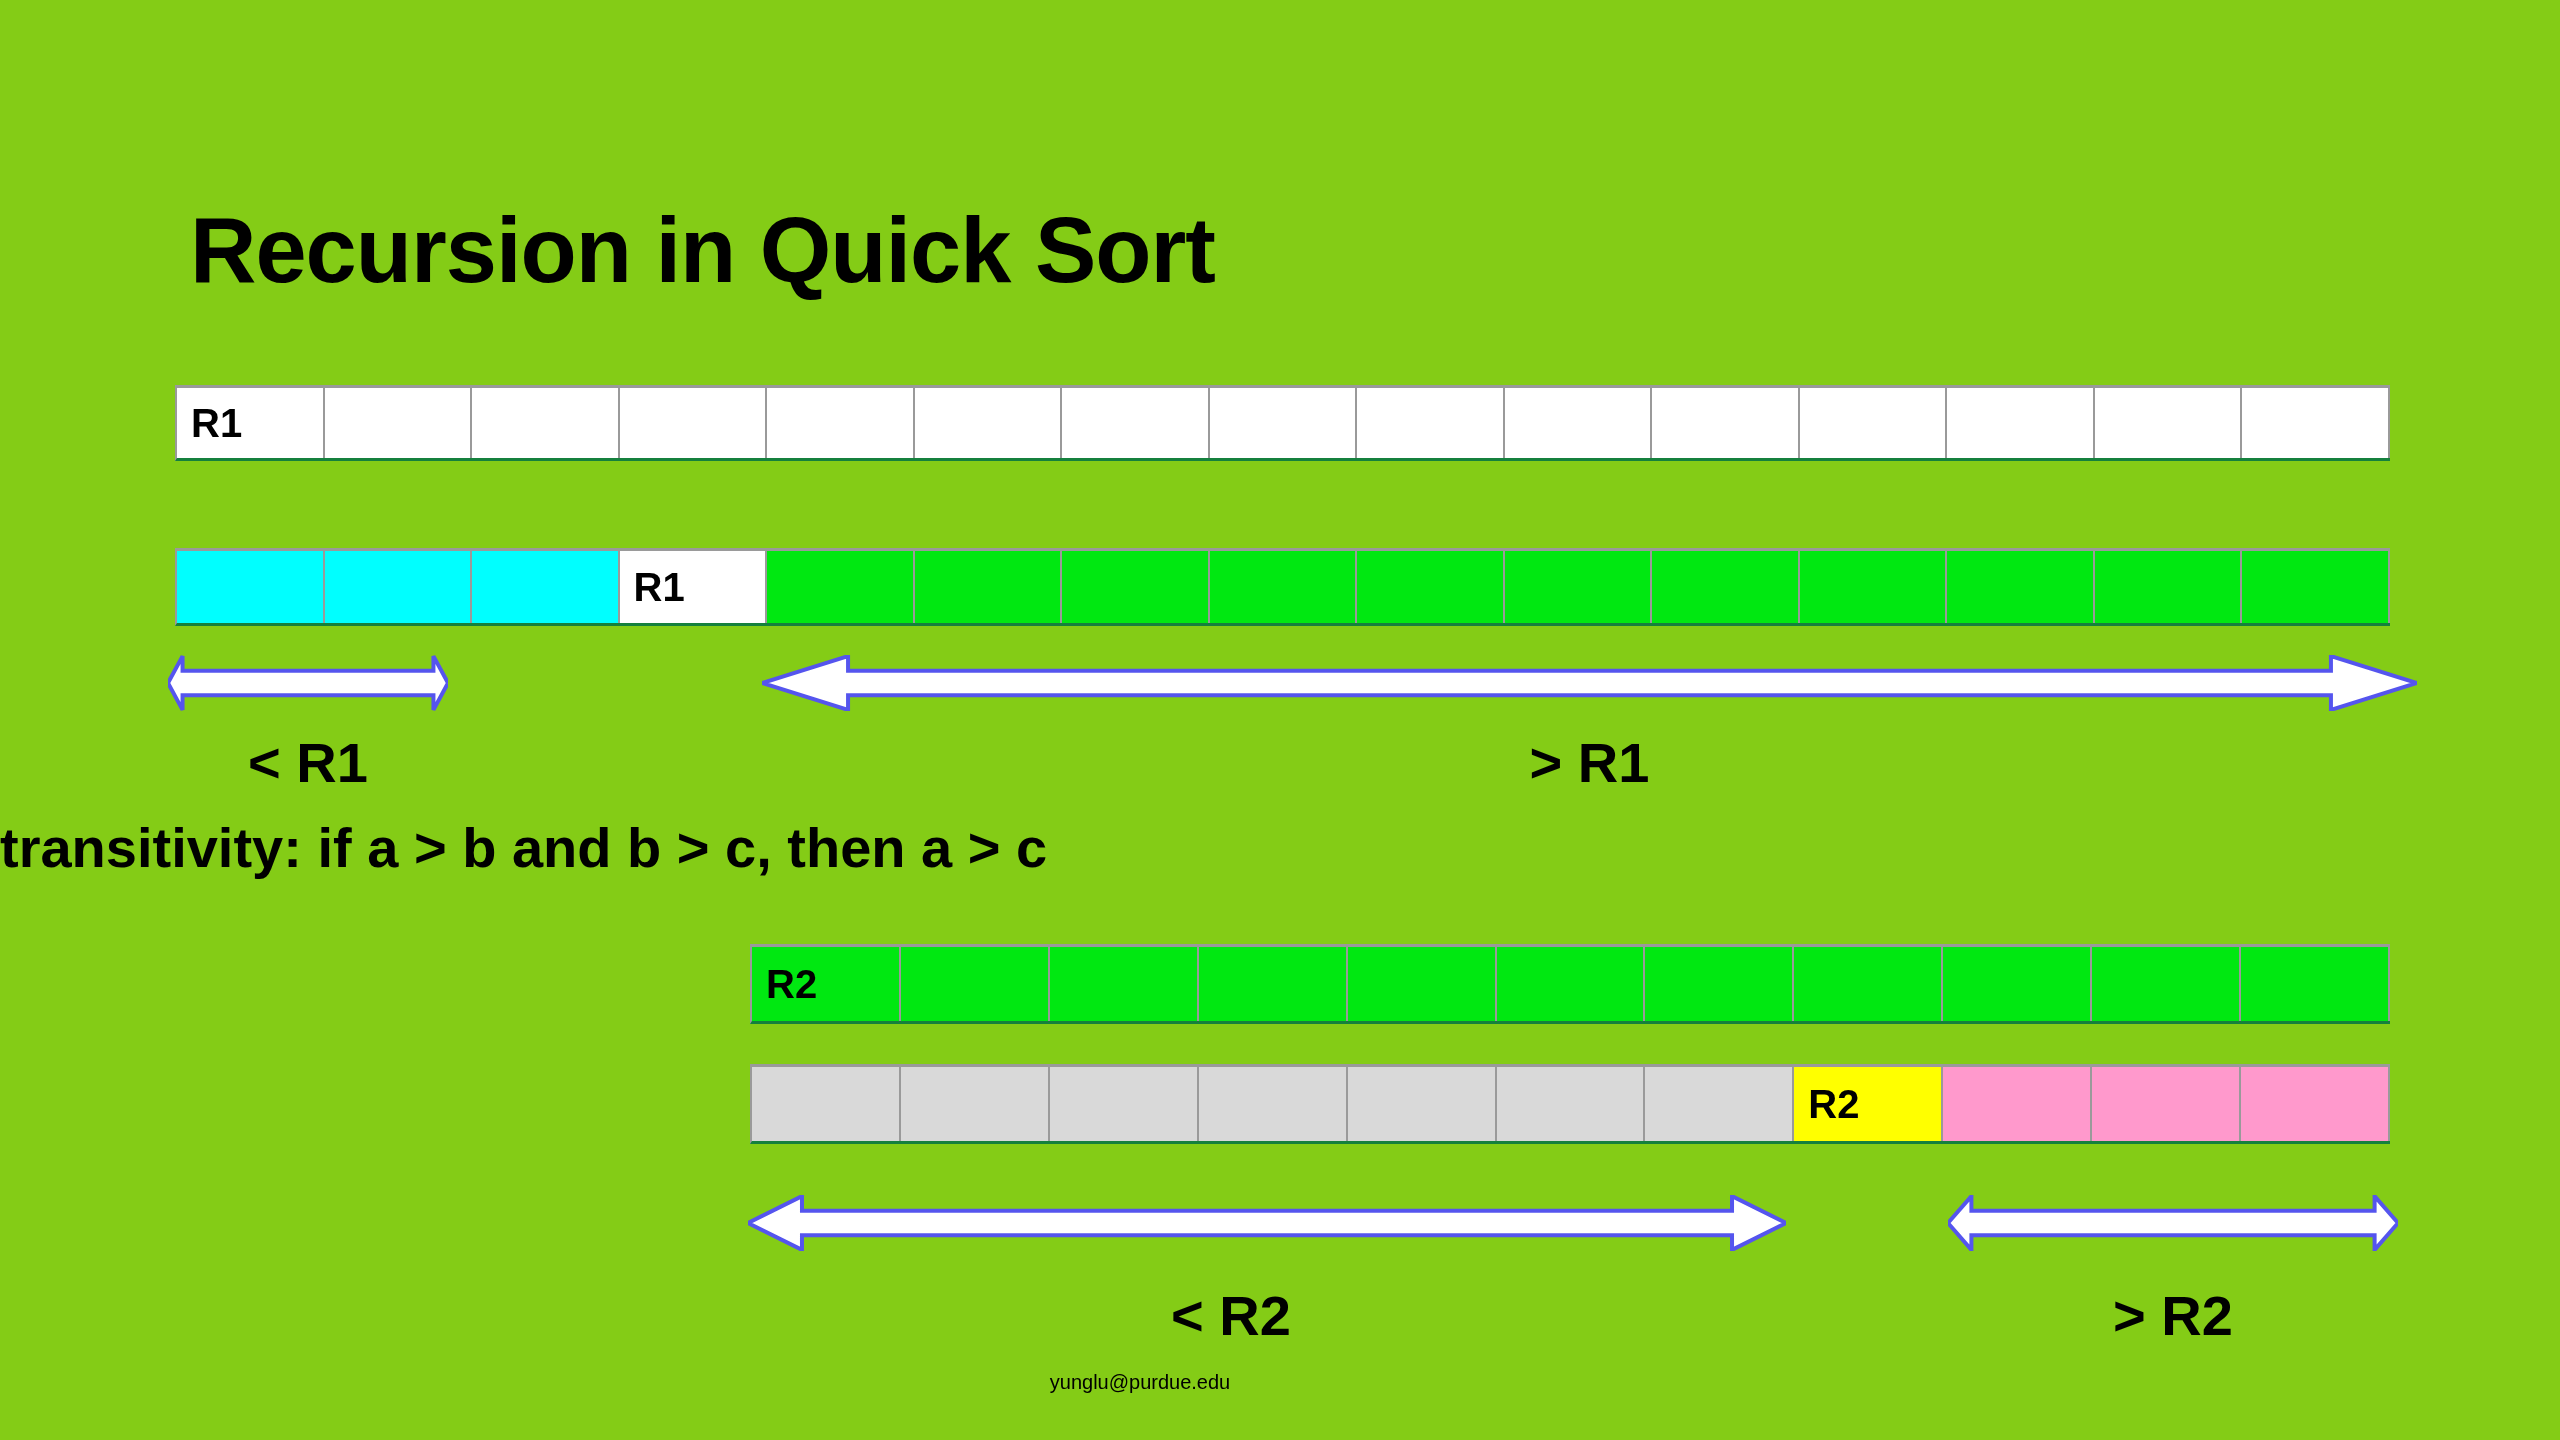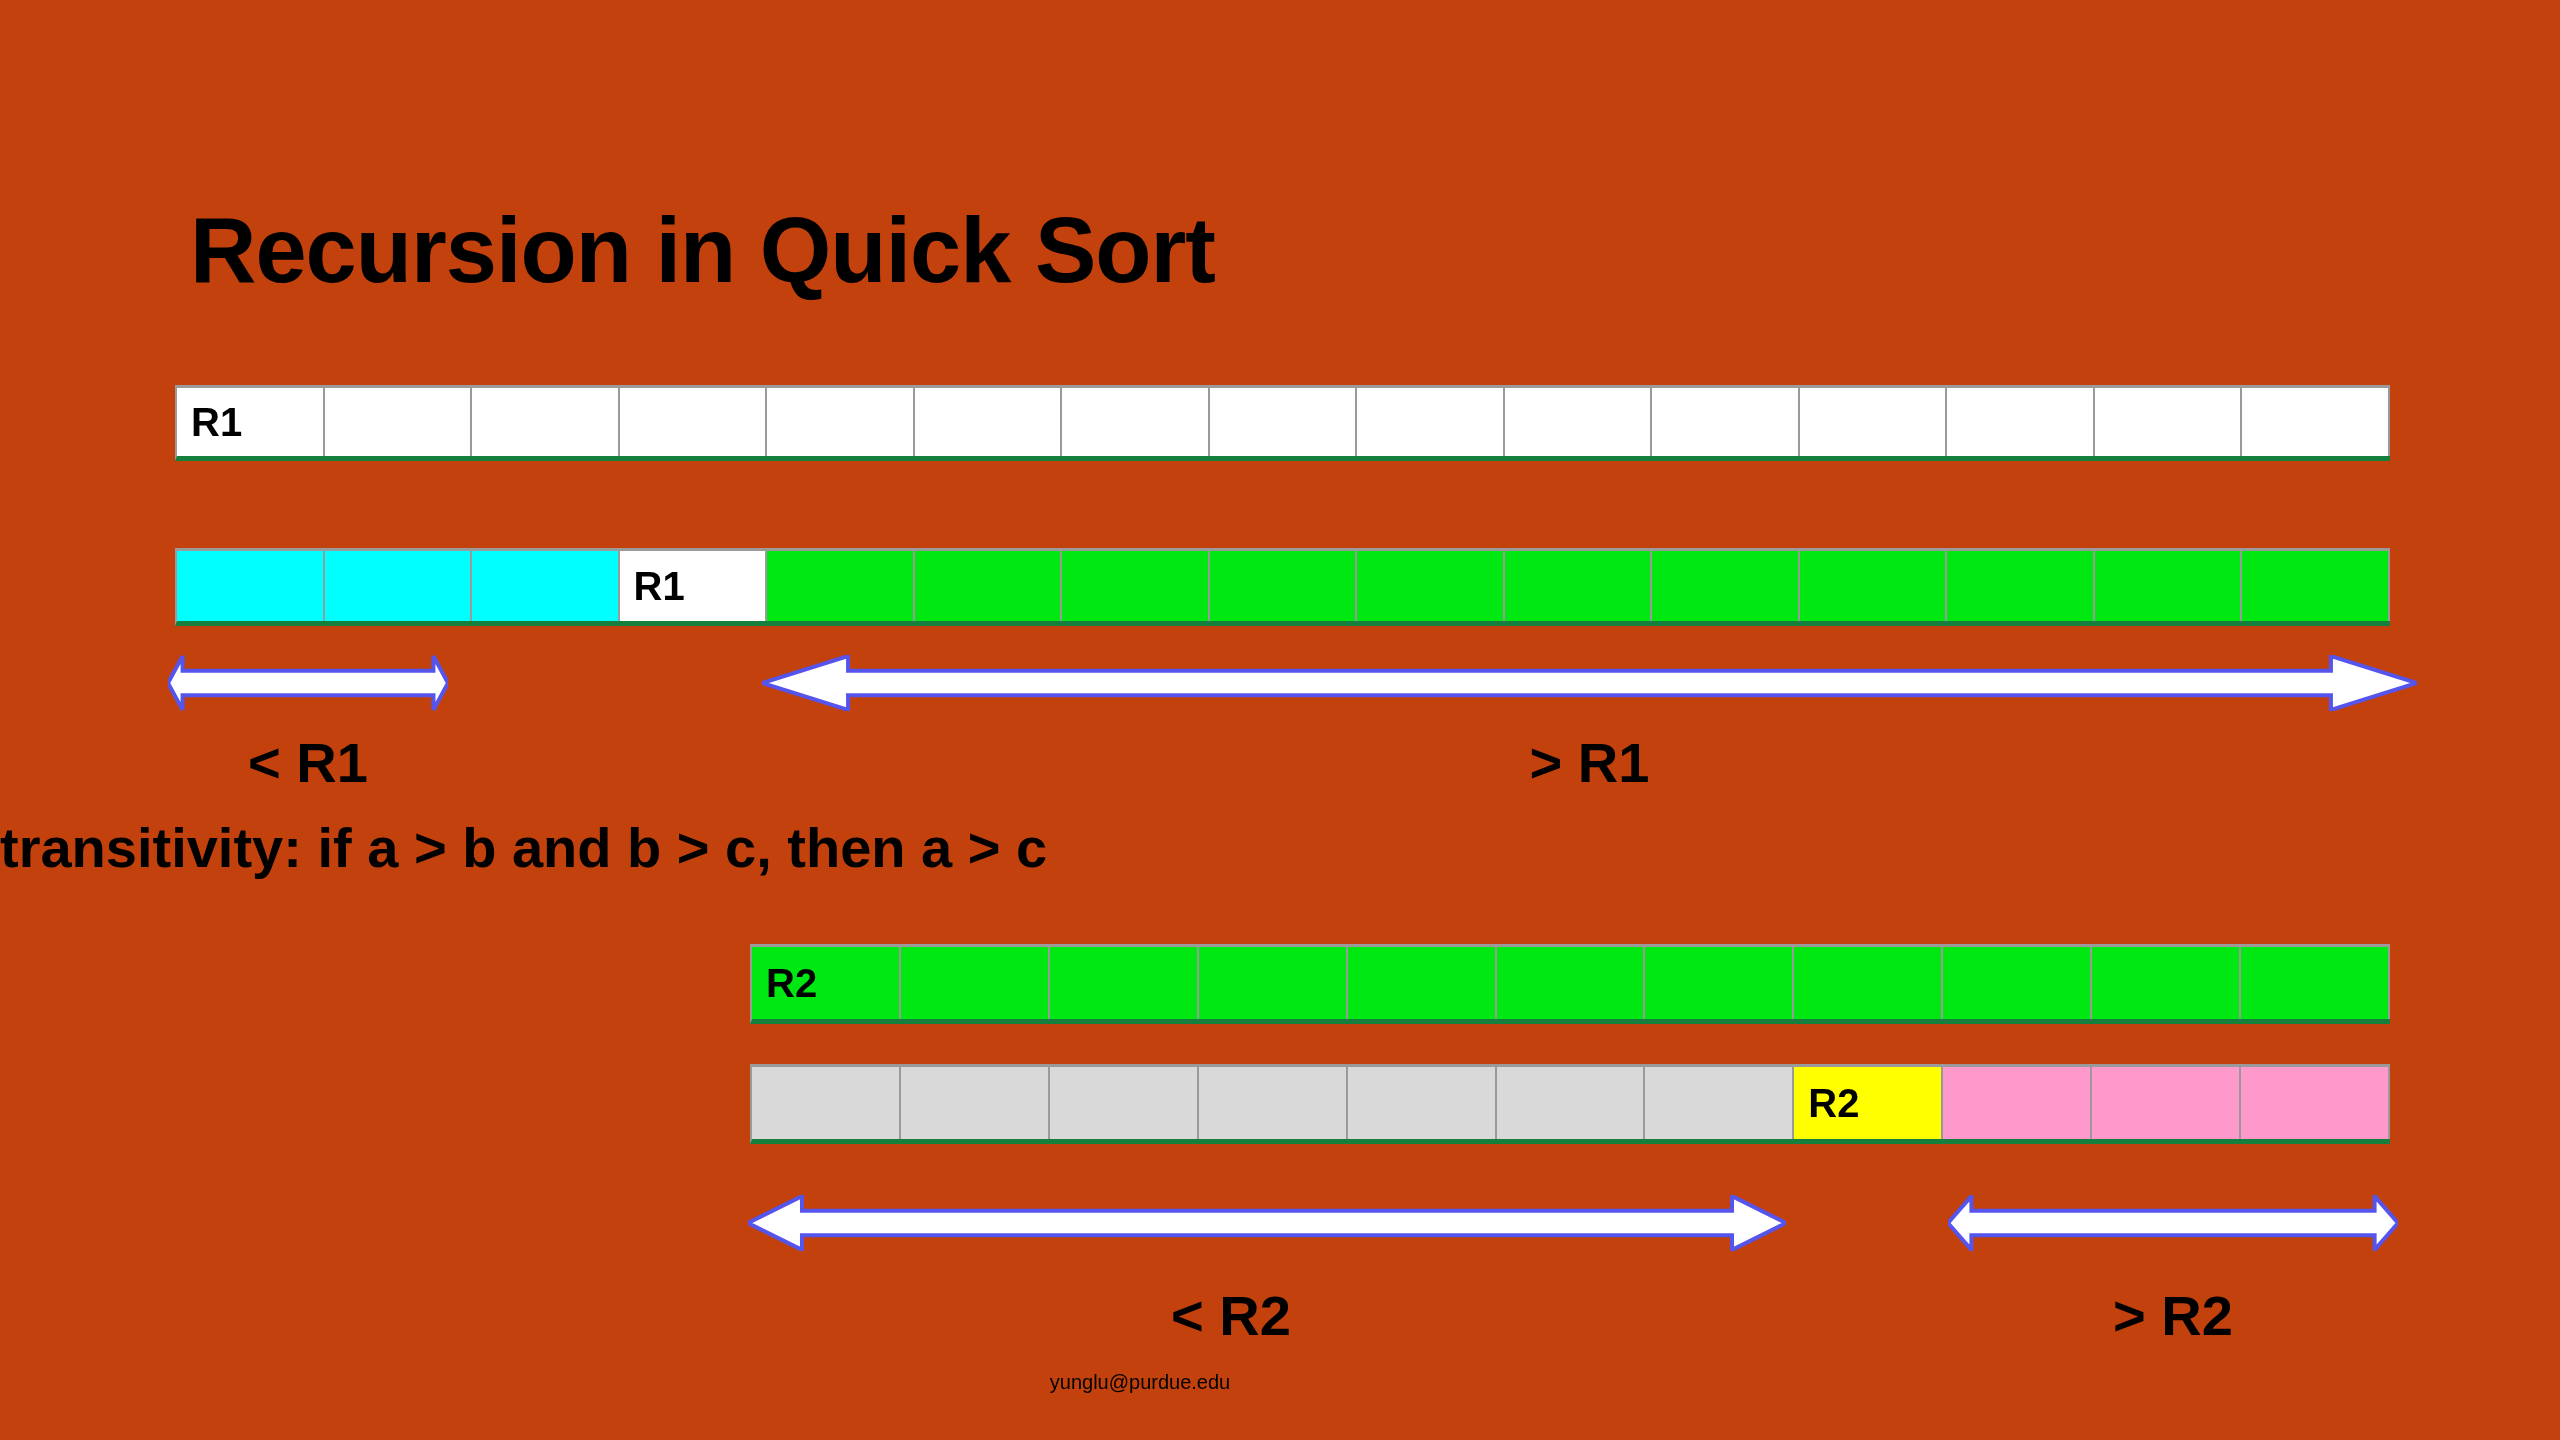--- a/index.html
+++ b/index.html
@@ -12,42 +12,42 @@
     height: 1440px;
     position: relative;
     overflow: hidden;
     font-family: "Liberation Sans", sans-serif;
     color: #000000;
   }
 
   #slide {
     position: absolute;
     inset: 0;
-    background: #c2410c;
+    background: #84cc16;
   }
 
   
   #slide-title {
     position: absolute;
     left: 190px;
     top: 142px;
     font-size: 92px;
     font-weight: bold;
     letter-spacing: -1px;
     line-height: 1;
     white-space: nowrap;
   }
 
   
   .cell-row {
     position: absolute;
     display: flex;
     box-sizing: border-box;
     border-top: 3px solid #9a9a9a;
-    border-bottom: 5px solid #15803d;
+    border-bottom: 3px solid #15803d;
     border-left: 2px solid #9a9a9a;
     align-items: center;
   }
   .cell {
     box-sizing: border-box;
     border-right: 2px solid #9a9a9a;
     height: 100%;
     display: flex;
     align-items: center;
     position: relative;

